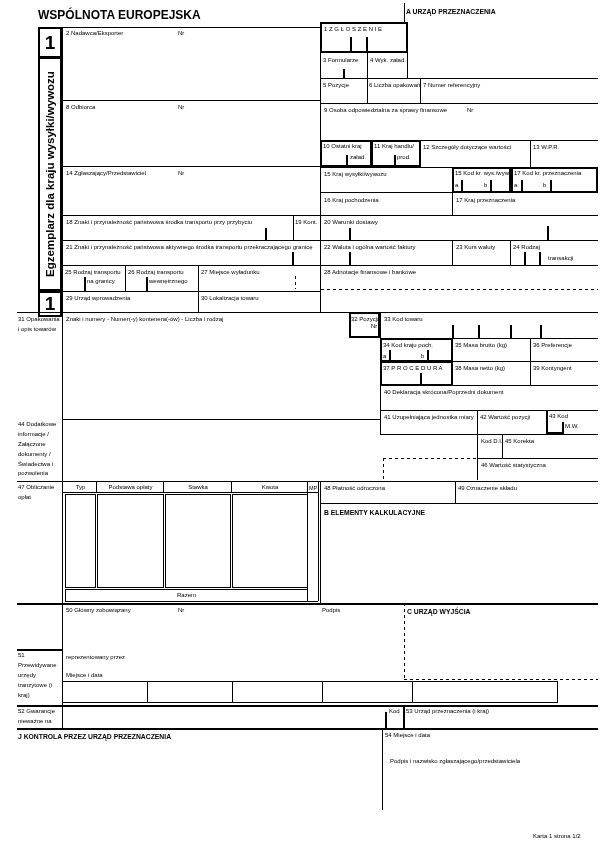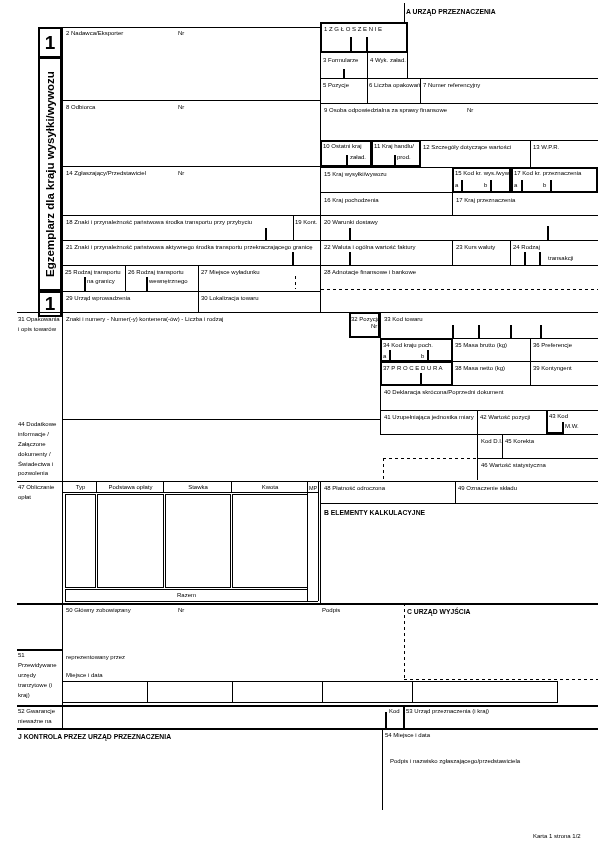--- a/index.html
+++ b/index.html
@@ -146,20 +146,21 @@
   <div class="bx1" style="left:97px;top:494px;width:67px;height:94px"></div>
   <div class="bx1" style="left:165px;top:494px;width:66px;height:94px"></div>
   <div class="bx1" style="left:232px;top:494px;width:76px;height:94px"></div>
   <div class="bx1" style="left:65px;top:589px;width:243px;height:13px"></div>
   <div class="bx1" style="left:62px;top:681px;width:496px;height:22px"></div>
   <i class="v" style="left:147px;top:681px;height:22px"></i>
   <i class="v" style="left:232px;top:681px;height:22px"></i>
   <i class="v" style="left:322px;top:681px;height:22px"></i>
   <i class="v" style="left:412px;top:681px;height:22px"></i>
 
+  <span class="title" style="left:38px;top:8px">WSPÓLNOTA EUROPEJSKA</span>
   <span class="L B" style="left:406px;top:6px">A URZĄD PRZEZNACZENIA</span>
 
   <span class="L" style="left:324px;top:25px">1 Z G Ł O S Z E N I E</span>
   <span class="L" style="left:66px;top:29px">2 Nadawca/Eksporter</span>
   <span class="L" style="left:178px;top:29px">Nr</span>
   <span class="L" style="left:323px;top:56px">3 Formularze</span>
   <span class="L" style="left:370px;top:56px">4 Wyk. załad.</span>
   <span class="L" style="left:323px;top:81px">5 Pozycje</span>
   <span class="L" style="left:369px;top:81px">6 Liczba opakowań</span>
   <span class="L" style="left:423px;top:81px">7 Numer referencyjny</span>

